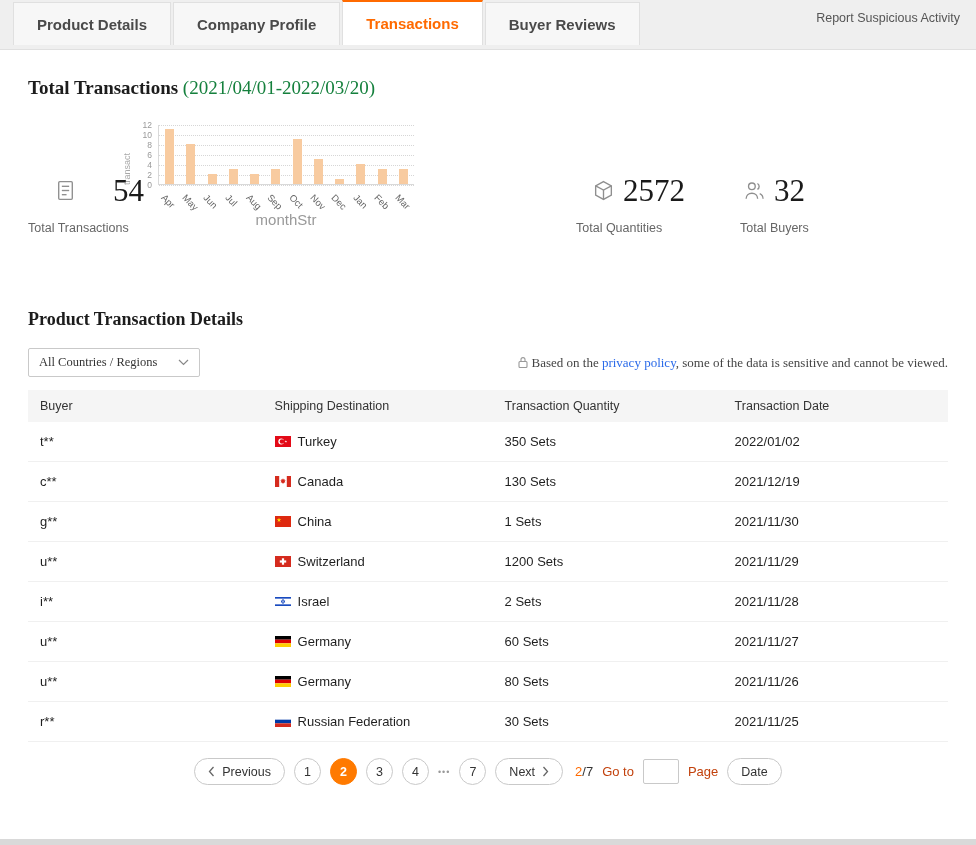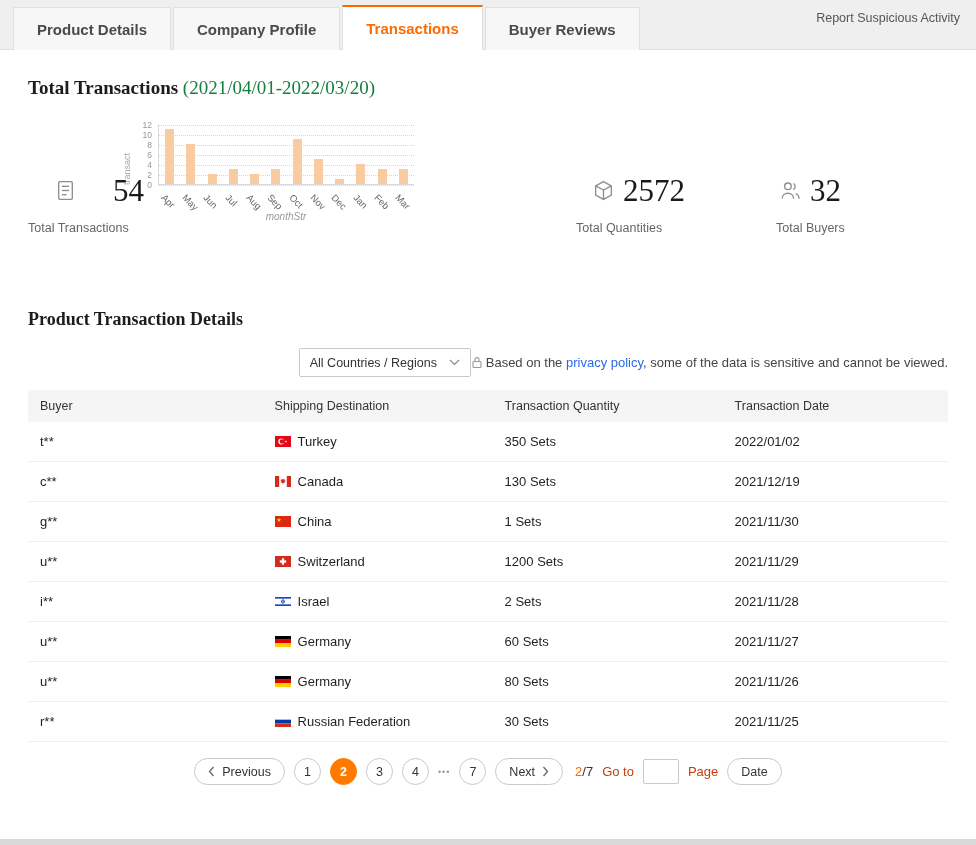--- a/index.html
+++ b/index.html
@@ -11,21 +11,21 @@
     color: #333;
   }
   .page { width: 976px; height: 839px; background: #fff; overflow: hidden; }
 
   
   .tabbar {
     position: relative;
     height: 50px;
     background: #efefef;
     display: flex;
-    align-items: flex-end;
+    align-items: flex-start;
     padding-left: 13px;
   }
   .tabbar::after {
     content: ""; position: absolute; left: 0; right: 0; bottom: 0;
     height: 1px; background: #e0e0e0; z-index: 0;
   }
   .tab {
     position: relative; z-index: 1;
     height: 43px;
     display: flex; align-items: center;
@@ -86,44 +86,44 @@
     font-size: 9px; color: #a8a8a8;
   }
   .xlabels { position: absolute; top: 64px; left: 0; width: 256px; height: 42px; }
   .xtick {
     position: absolute; top: 3px;
     transform: rotate(45deg); transform-origin: 0 0;
     font-size: 9.5px; color: #666; white-space: nowrap;
   }
   .xlab {
     position: absolute; top: 86px; left: 0; width: 256px;
-    text-align: center; font-size: 10px; color: #999; font-style: italic;
+    text-align: center; font-size: 15px; color: #999;
   }
 
   .stat { position: absolute; top: 74px; }
   .stat-top { display: flex; align-items: center; gap: 8px; }
   .stat-icon svg { display: block; stroke: #8f8f8f; fill: none; stroke-width: 1.3; }
   .stat-value {
     font-family: "Liberation Serif", serif;
     font-size: 31px; line-height: 1; color: #1a1a1a;
   }
   .stat-label { margin-top: 15px; font-size: 12.5px; color: #666; }
   .stat1 { left: 0; }   .stat1 .stat-top { padding-left: 26px; gap: 36px; }
   .stat2 { left: 548px; } .stat2 .stat-top { padding-left: 16px; }
-  .stat3 { left: 748px; } .stat3 .stat-top { padding-left: 3px; }
+  .stat3 { left: 712px; } .stat3 .stat-top { padding-left: 3px; }
 
   
   .section-title2 {
     margin-top: 56px;
     font-family: "Liberation Serif", serif;
     font-size: 18px; font-weight: 600; color: #1c1c1c;
   }
   .filter-row {
     margin-top: 18px;
-    display: flex; justify-content: flex-end; align-items: center;
+    display: flex; justify-content: space-between; align-items: center; font-family: Liberation Serif, serif;
   }
   .dropdown {
     display: flex; align-items: center; justify-content: space-between;
     width: 172px; height: 29px;
     border: 1px solid #c9c9c9; border-radius: 2px;
     padding: 0 10px;
     font-size: 12.5px; color: #333;
     background: #fff; cursor: pointer;
   }
   .privacy-note { display: flex; align-items: center; gap: 3px; font-size: 13px; color: #444; }

